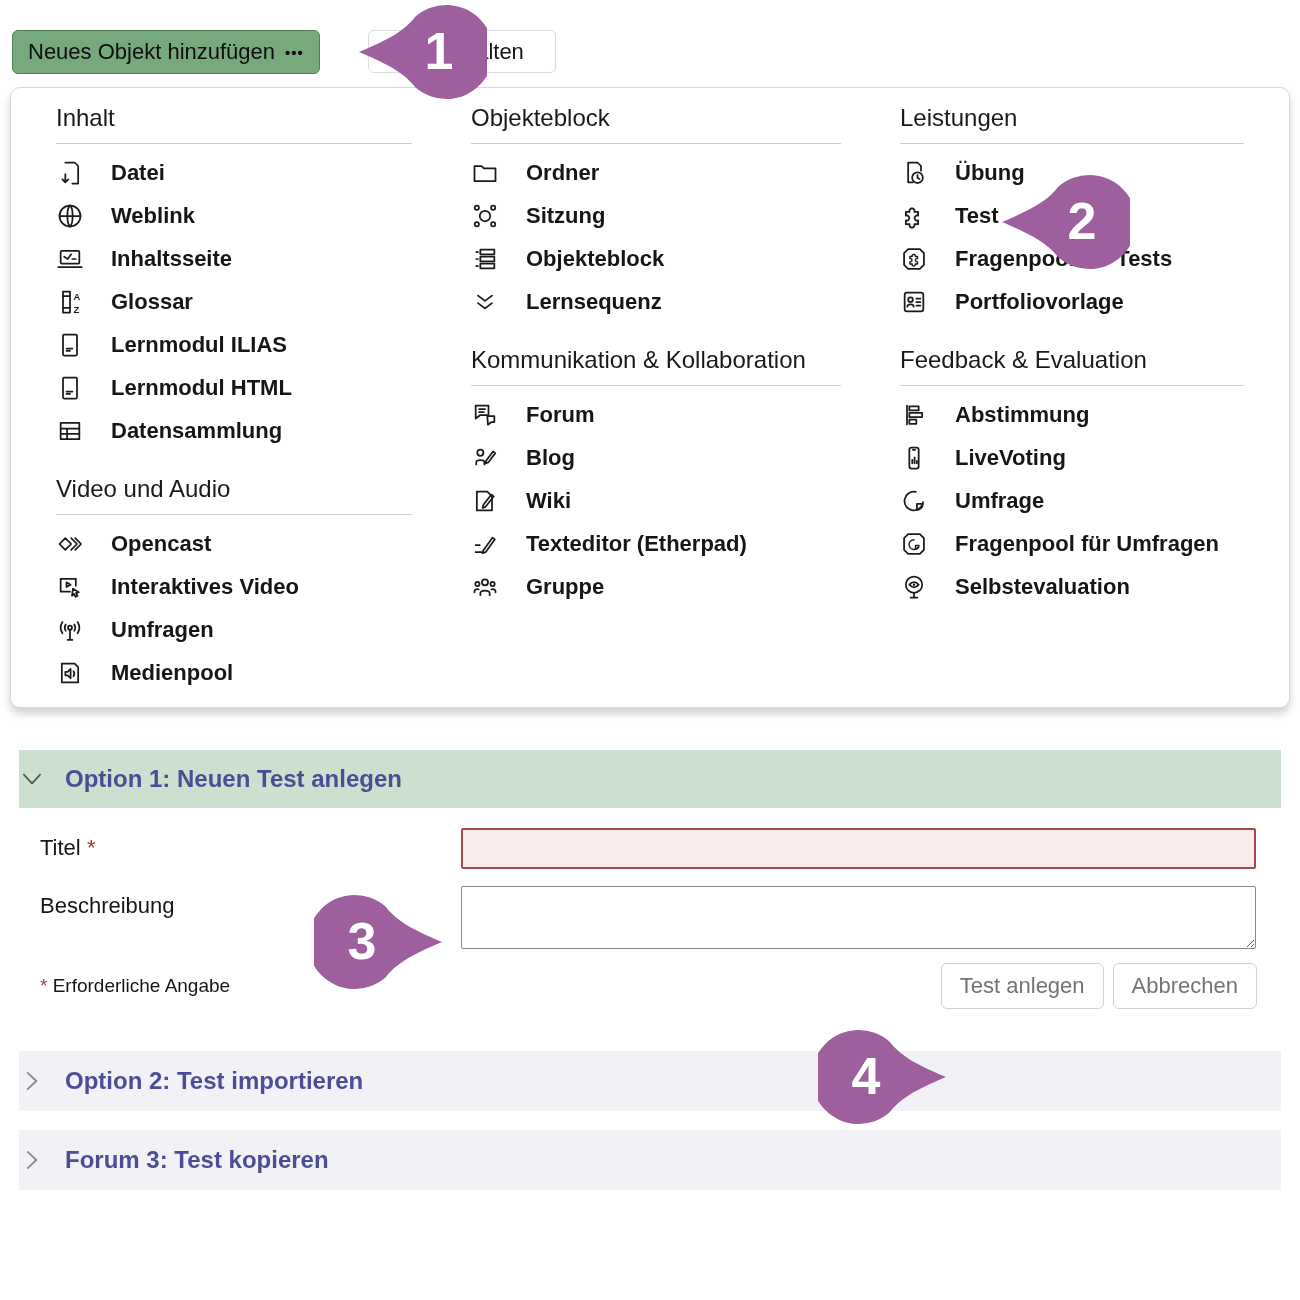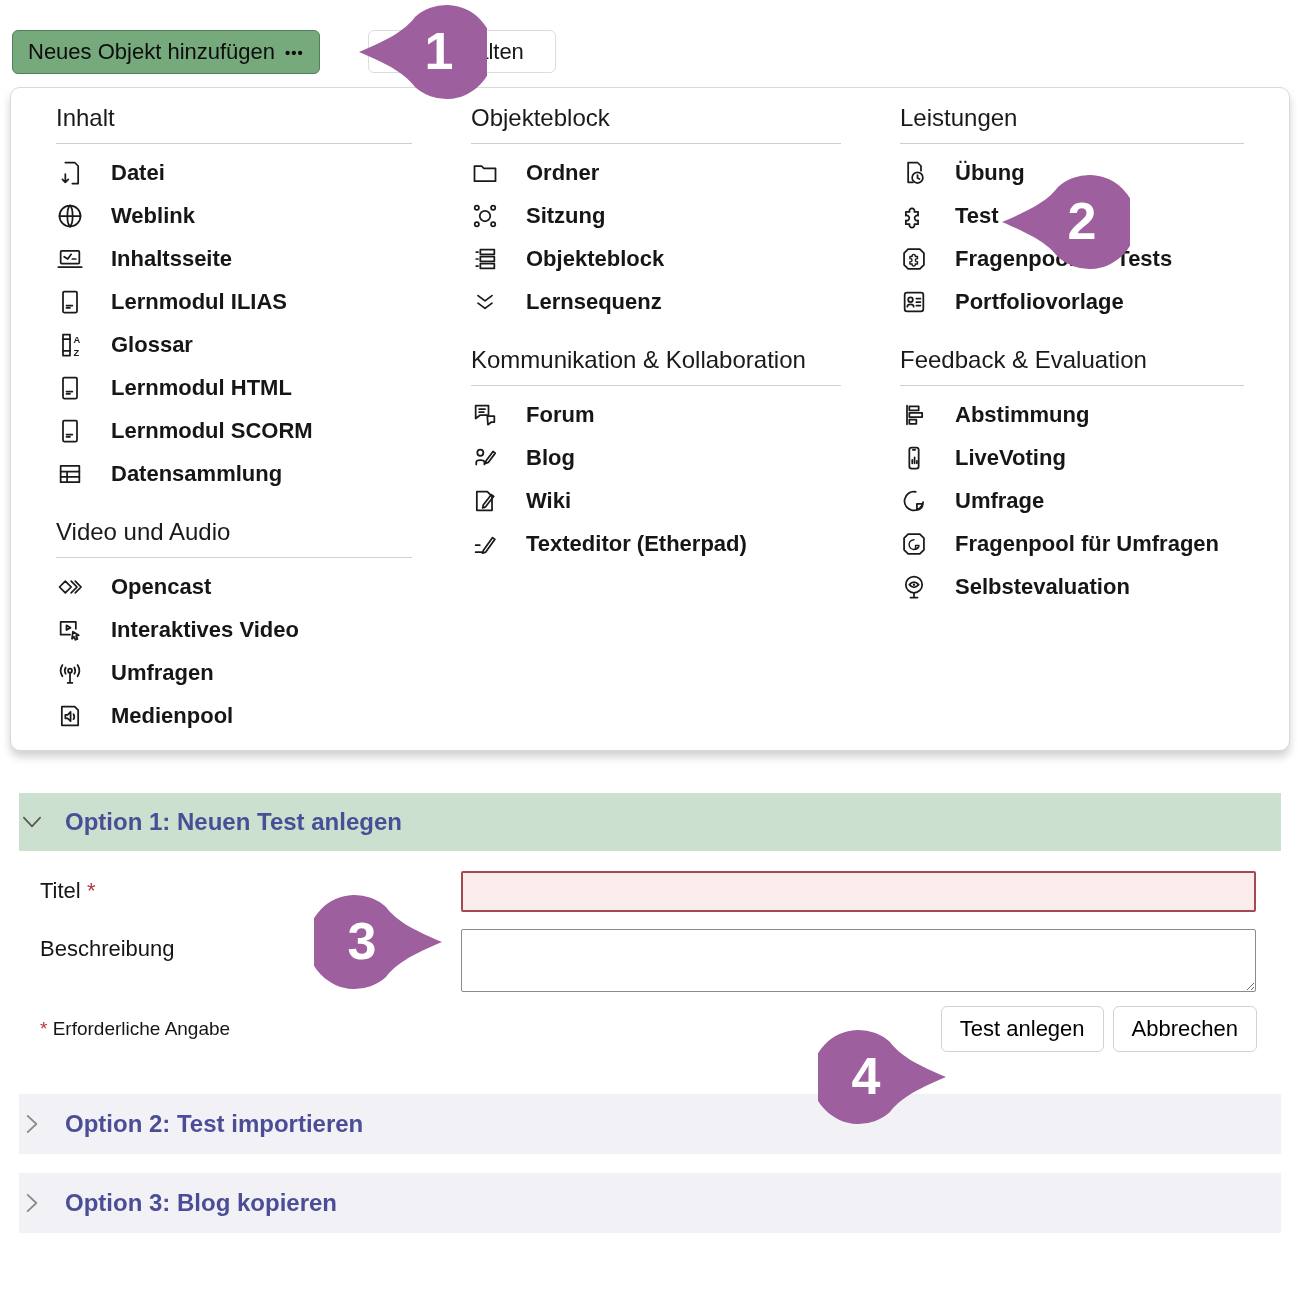--- a/index.html
+++ b/index.html
@@ -53,21 +53,21 @@
        background:#fbecec;border-radius:2px;font-size:22px;padding:0 10px;
        font-family:"Liberation Sans","DejaVu Sans",sans-serif;}
   .input-desc{width:795px;height:63px;box-sizing:border-box;border:1px solid #8a8a8a;
        background:#fff;border-radius:2px;font-size:20px;padding:6px 10px;resize:both;
        font-family:"Liberation Sans","DejaVu Sans",sans-serif;}
   .actions-row{display:flex;justify-content:space-between;align-items:center;
        margin-top:14px;padding-left:21px;}
   .required-note{font-size:19px;color:#161616;}
   .btn-box{display:flex;gap:9px;padding-right:24px;}
   .btn-plain{height:46px;box-sizing:border-box;background:#fff;border:1px solid #d2d2d2;
-       border-radius:6px;padding:0 18px;font-size:22px;color:#000000;cursor:pointer;
+       border-radius:6px;padding:0 18px;font-size:22px;color:#737373;cursor:pointer;
        font-family:"Liberation Sans","DejaVu Sans",sans-serif;}
 
   
   .callout{position:absolute;width:130px;height:96px;z-index:10;pointer-events:none;}
   .callout svg{width:130px;height:96px;display:block;}
   .callout .num{position:absolute;top:50%;left:82px;transform:translate(-50%,-52%);
        color:#fff;font-size:52px;font-weight:bold;}
   .callout.flip svg{transform:scaleX(-1);}
   .callout.flip .num{left:48px;}
 </style>
@@ -241,44 +241,38 @@
           <span class="mi-label">Weblink</span>
         </div>
         <div class="menu-item">
           <svg class="mi">
             <use href="#i-content-page"></use>
           </svg>
           <span class="mi-label">Inhaltsseite</span>
         </div>
         <div class="menu-item">
           <svg class="mi">
+            <use href="#i-glossary"></use>
+          </svg>
+          <span class="mi-label">Glossar</span>
+        </div>
+        <div class="menu-item">
+          <svg class="mi">
             <use href="#i-learning-module"></use>
           </svg>
           <span class="mi-label">Lernmodul ILIAS</span>
         </div>
         <div class="menu-item">
           <svg class="mi">
-            <use href="#i-glossary"></use>
-          </svg>
-          <span class="mi-label">Glossar</span>
-        </div>
-        <div class="menu-item">
-          <svg class="mi">
             <use href="#i-learning-module"></use>
           </svg>
           <span class="mi-label">Lernmodul HTML</span>
         </div>
         <div class="menu-item">
           <svg class="mi">
-            <use href="#i-learning-module"></use>
-          </svg>
-          <span class="mi-label">Lernmodul SCORM</span>
-        </div>
-        <div class="menu-item">
-          <svg class="mi">
             <use href="#i-data-collection"></use>
           </svg>
           <span class="mi-label">Datensammlung</span>
         </div>
       </div>
       <div class="menu-section">
         <div class="menu-header">Video und Audio</div>
         <div class="menu-item">
           <svg class="mi">
             <use href="#i-opencast"></use>
@@ -351,20 +345,26 @@
           <svg class="mi">
             <use href="#i-wiki"></use>
           </svg>
           <span class="mi-label">Wiki</span>
         </div>
         <div class="menu-item">
           <svg class="mi">
             <use href="#i-texteditor"></use>
           </svg>
           <span class="mi-label">Texteditor (Etherpad)</span>
+        </div>
+        <div class="menu-item">
+          <svg class="mi">
+            <use href="#i-group"></use>
+          </svg>
+          <span class="mi-label">Gruppe</span>
         </div>
       </div>
     </div>
   <div class="menu-col">
       <div class="menu-section">
         <div class="menu-header">Leistungen</div>
         <div class="menu-item">
           <svg class="mi">
             <use href="#i-exercise"></use>
           </svg>
@@ -461,21 +461,21 @@
 <div class="acc acc-closed acc2">
   <svg class="chev-right">
       <use href="#i-chevron-right"></use>
     </svg>
   <span class="acc-title">Option 2: Test importieren</span>
 </div>
 <div class="acc acc-closed acc3">
   <svg class="chev-right">
       <use href="#i-chevron-right"></use>
     </svg>
-  <span class="acc-title">Option 3: Blog kopieren</span>
+  <span class="acc-title">Forum 3: Test kopieren</span>
 </div>
 
 <div class="callout" style="left:357px;top:4px;">
   <svg viewBox="0 0 130 96">
     <path d="M2 48 C35 34 48 26 58 13 A47 47 0 1 1 58 83 C48 70 35 62 2 48 Z" fill="#9d5f9e"></path>
   </svg>
   <span class="num">1</span>
 </div>
 <div class="callout" style="left:1000px;top:174px;">
   <svg viewBox="0 0 130 96">

